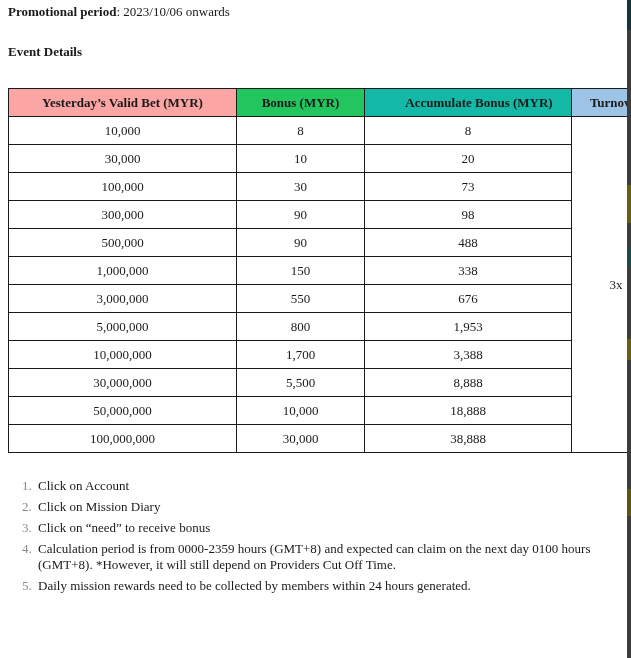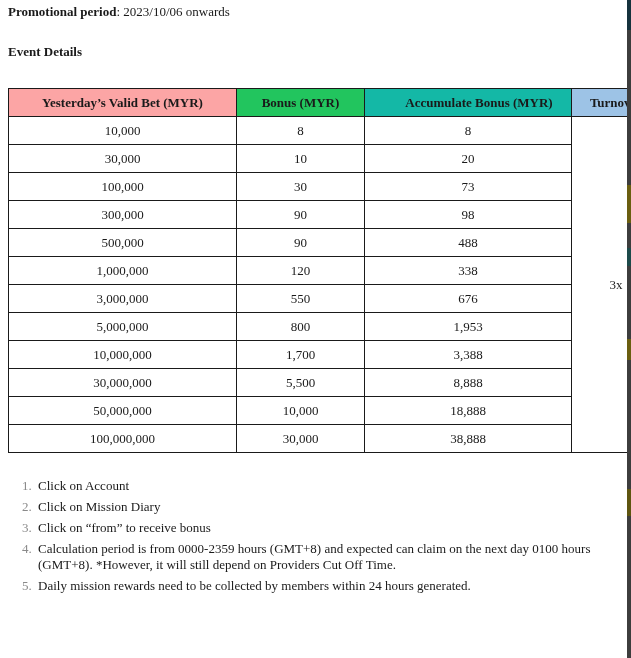--- a/index.html
+++ b/index.html
@@ -85,21 +85,21 @@
         <td>90</td>
         <td>98</td>
       </tr>
       <tr>
         <td>500,000</td>
         <td>90</td>
         <td>488</td>
       </tr>
       <tr>
         <td>1,000,000</td>
-        <td>120</td>
+        <td>150</td>
         <td>338</td>
       </tr>
       <tr>
         <td>3,000,000</td>
         <td>550</td>
         <td>676</td>
       </tr>
       <tr>
         <td>5,000,000</td>
         <td>800</td>
@@ -133,21 +133,21 @@
     <li>
       <span class="step-num">1.</span>
       <span class="step-text">Click on Account</span>
     </li>
     <li>
       <span class="step-num">2.</span>
       <span class="step-text">Click on Mission Diary</span>
     </li>
     <li>
       <span class="step-num">3.</span>
-      <span class="step-text">Click on “from” to receive bonus</span>
+      <span class="step-text">Click on “need” to receive bonus</span>
     </li>
     <li>
       <span class="step-num">4.</span>
       <span class="step-text">Calculation period is from 0000-2359 hours (GMT+8) and expected can claim on the next day 0100 hours (GMT+8). *However, it will still depend on Providers Cut Off Time.</span>
     </li>
     <li>
       <span class="step-num">5.</span>
       <span class="step-text">Daily mission rewards need to be collected by members within 24 hours generated.</span>
     </li>
   </ol>

